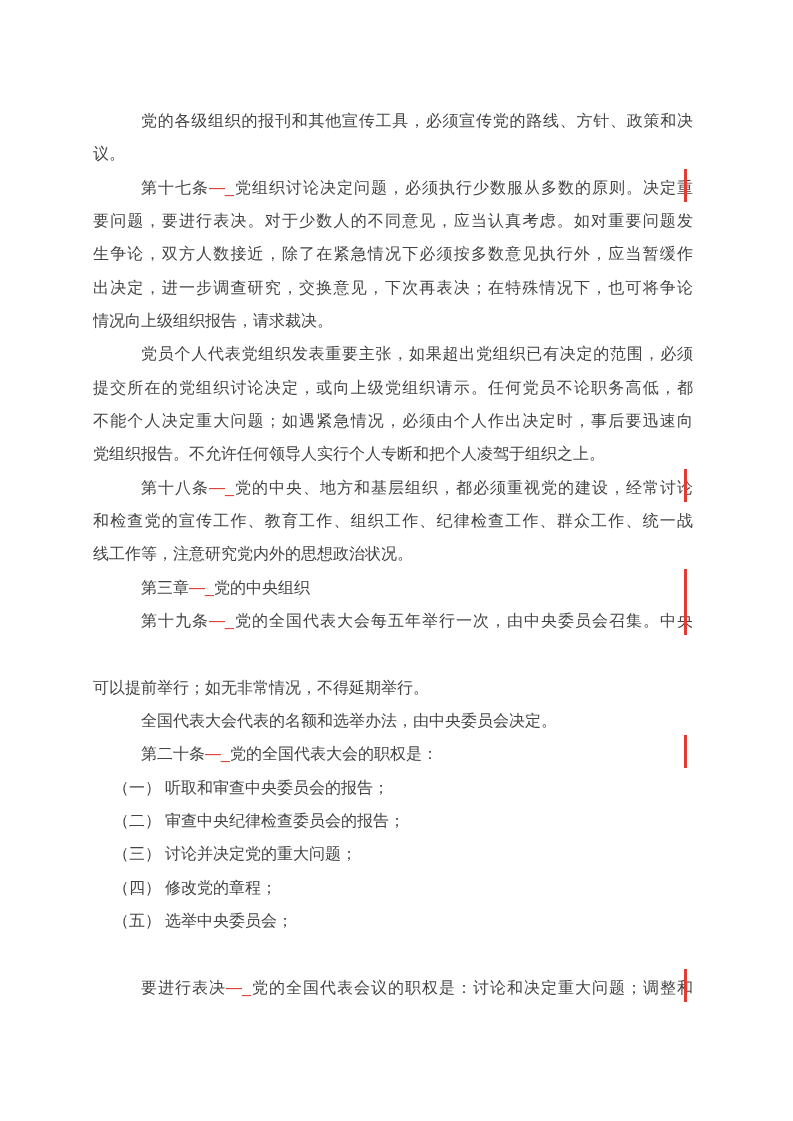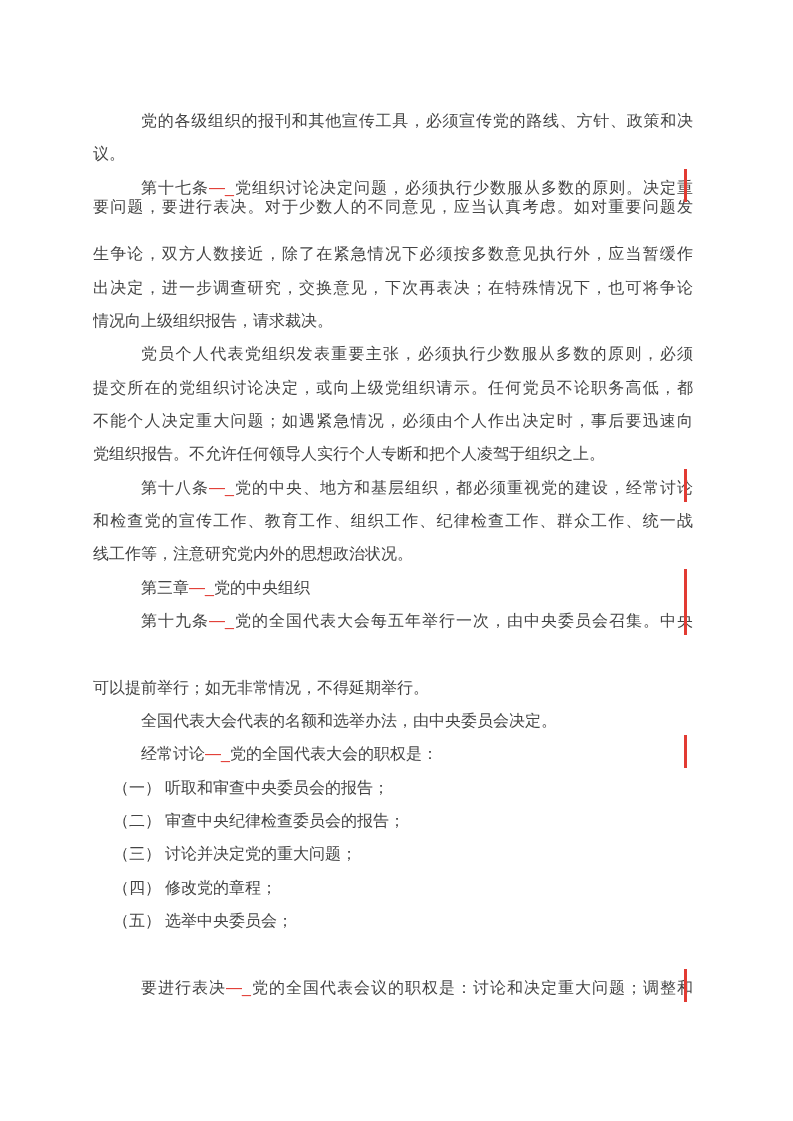--- a/index.html
+++ b/index.html
@@ -24,41 +24,41 @@
 </style>
 </head>
 <body>
 
 <div class="page">
 
   <div class="line fill indent" style="top:109px"><span>党的各级组织的报刊和其他宣传工具，必须宣传党的路线、方针、政策和决</span></div>
   <div class="line" style="top:142px"><span>议。</span></div>
 
   <div class="line fill indent" style="top:176px"><span>第十七条</span><span class="rev">—_</span><span>党组织讨论决定问题，必须执行少数服从多数的原则。决定重</span></div>
-  <div class="line fill" style="top:195px"><span>要问题，要进行表决。对于少数人的不同意见，应当认真考虑。如对重要问题发</span></div>
+  <div class="line fill" style="top:209px"><span>要问题，要进行表决。对于少数人的不同意见，应当认真考虑。如对重要问题发</span></div>
   <div class="line fill" style="top:242px"><span>生争论，双方人数接近，除了在紧急情况下必须按多数意见执行外，应当暂缓作</span></div>
   <div class="line fill" style="top:276px"><span>出决定，进一步调查研究，交换意见，下次再表决；在特殊情况下，也可将争论</span></div>
   <div class="line" style="top:309px"><span>情况向上级组织报告，请求裁决。</span></div>
 
-  <div class="line fill indent" style="top:342px"><span>党员个人代表党组织发表重要主张，必须执行少数服从多数的原则，必须</span></div>
+  <div class="line fill indent" style="top:342px"><span>党员个人代表党组织发表重要主张，如果超出党组织已有决定的范围，必须</span></div>
   <div class="line fill" style="top:376px"><span>提交所在的党组织讨论决定，或向上级党组织请示。任何党员不论职务高低，都</span></div>
   <div class="line fill" style="top:409px"><span>不能个人决定重大问题；如遇紧急情况，必须由个人作出决定时，事后要迅速向</span></div>
   <div class="line" style="top:442px"><span>党组织报告。不允许任何领导人实行个人专断和把个人凌驾于组织之上。</span></div>
 
   <div class="line fill indent" style="top:476px"><span>第十八条</span><span class="rev">—_</span><span>党的中央、地方和基层组织，都必须重视党的建设，经常讨论</span></div>
   <div class="line fill" style="top:509px"><span>和检查党的宣传工作、教育工作、组织工作、纪律检查工作、群众工作、统一战</span></div>
   <div class="line" style="top:542px"><span>线工作等，注意研究党内外的思想政治状况。</span></div>
 
   <div class="line indent" style="top:576px"><span>第三章</span><span class="rev">—_</span><span>党的中央组织</span></div>
 
   <div class="line fill indent" style="top:609px"><span>第十九条</span><span class="rev">—_</span><span>党的全国代表大会每五年举行一次，由中央委员会召集。中央</span></div>
   <div class="line" style="top:676px"><span>可以提前举行；如无非常情况，不得延期举行。</span></div>
   <div class="line indent" style="top:709px"><span>全国代表大会代表的名额和选举办法，由中央委员会决定。</span></div>
 
-  <div class="line indent" style="top:742px"><span>经常讨论</span><span class="rev">—_</span><span>党的全国代表大会的职权是：</span></div>
+  <div class="line indent" style="top:742px"><span>第二十条</span><span class="rev">—_</span><span>党的全国代表大会的职权是：</span></div>
   <div class="line list" style="top:776px"><span>（一） 听取和审查中央委员会的报告；</span></div>
   <div class="line list" style="top:842px"><span>（三） 讨论并决定党的重大问题；</span></div>
   <div class="line list" style="top:809px"><span>（二） 审查中央纪律检查委员会的报告；</span></div>
   <div class="line list" style="top:876px"><span>（四） 修改党的章程；</span></div>
   <div class="line list" style="top:909px"><span>（五） 选举中央委员会；</span></div>
 
   <div class="line fill indent" style="top:976px"><span>要进行表决</span><span class="rev">—_</span><span>党的全国代表会议的职权是：讨论和决定重大问题；调整和</span></div>
 
   <div class="change-bar" style="top:169px;height:33px"></div>
   <div class="change-bar" style="top:469px;height:33px"></div>

